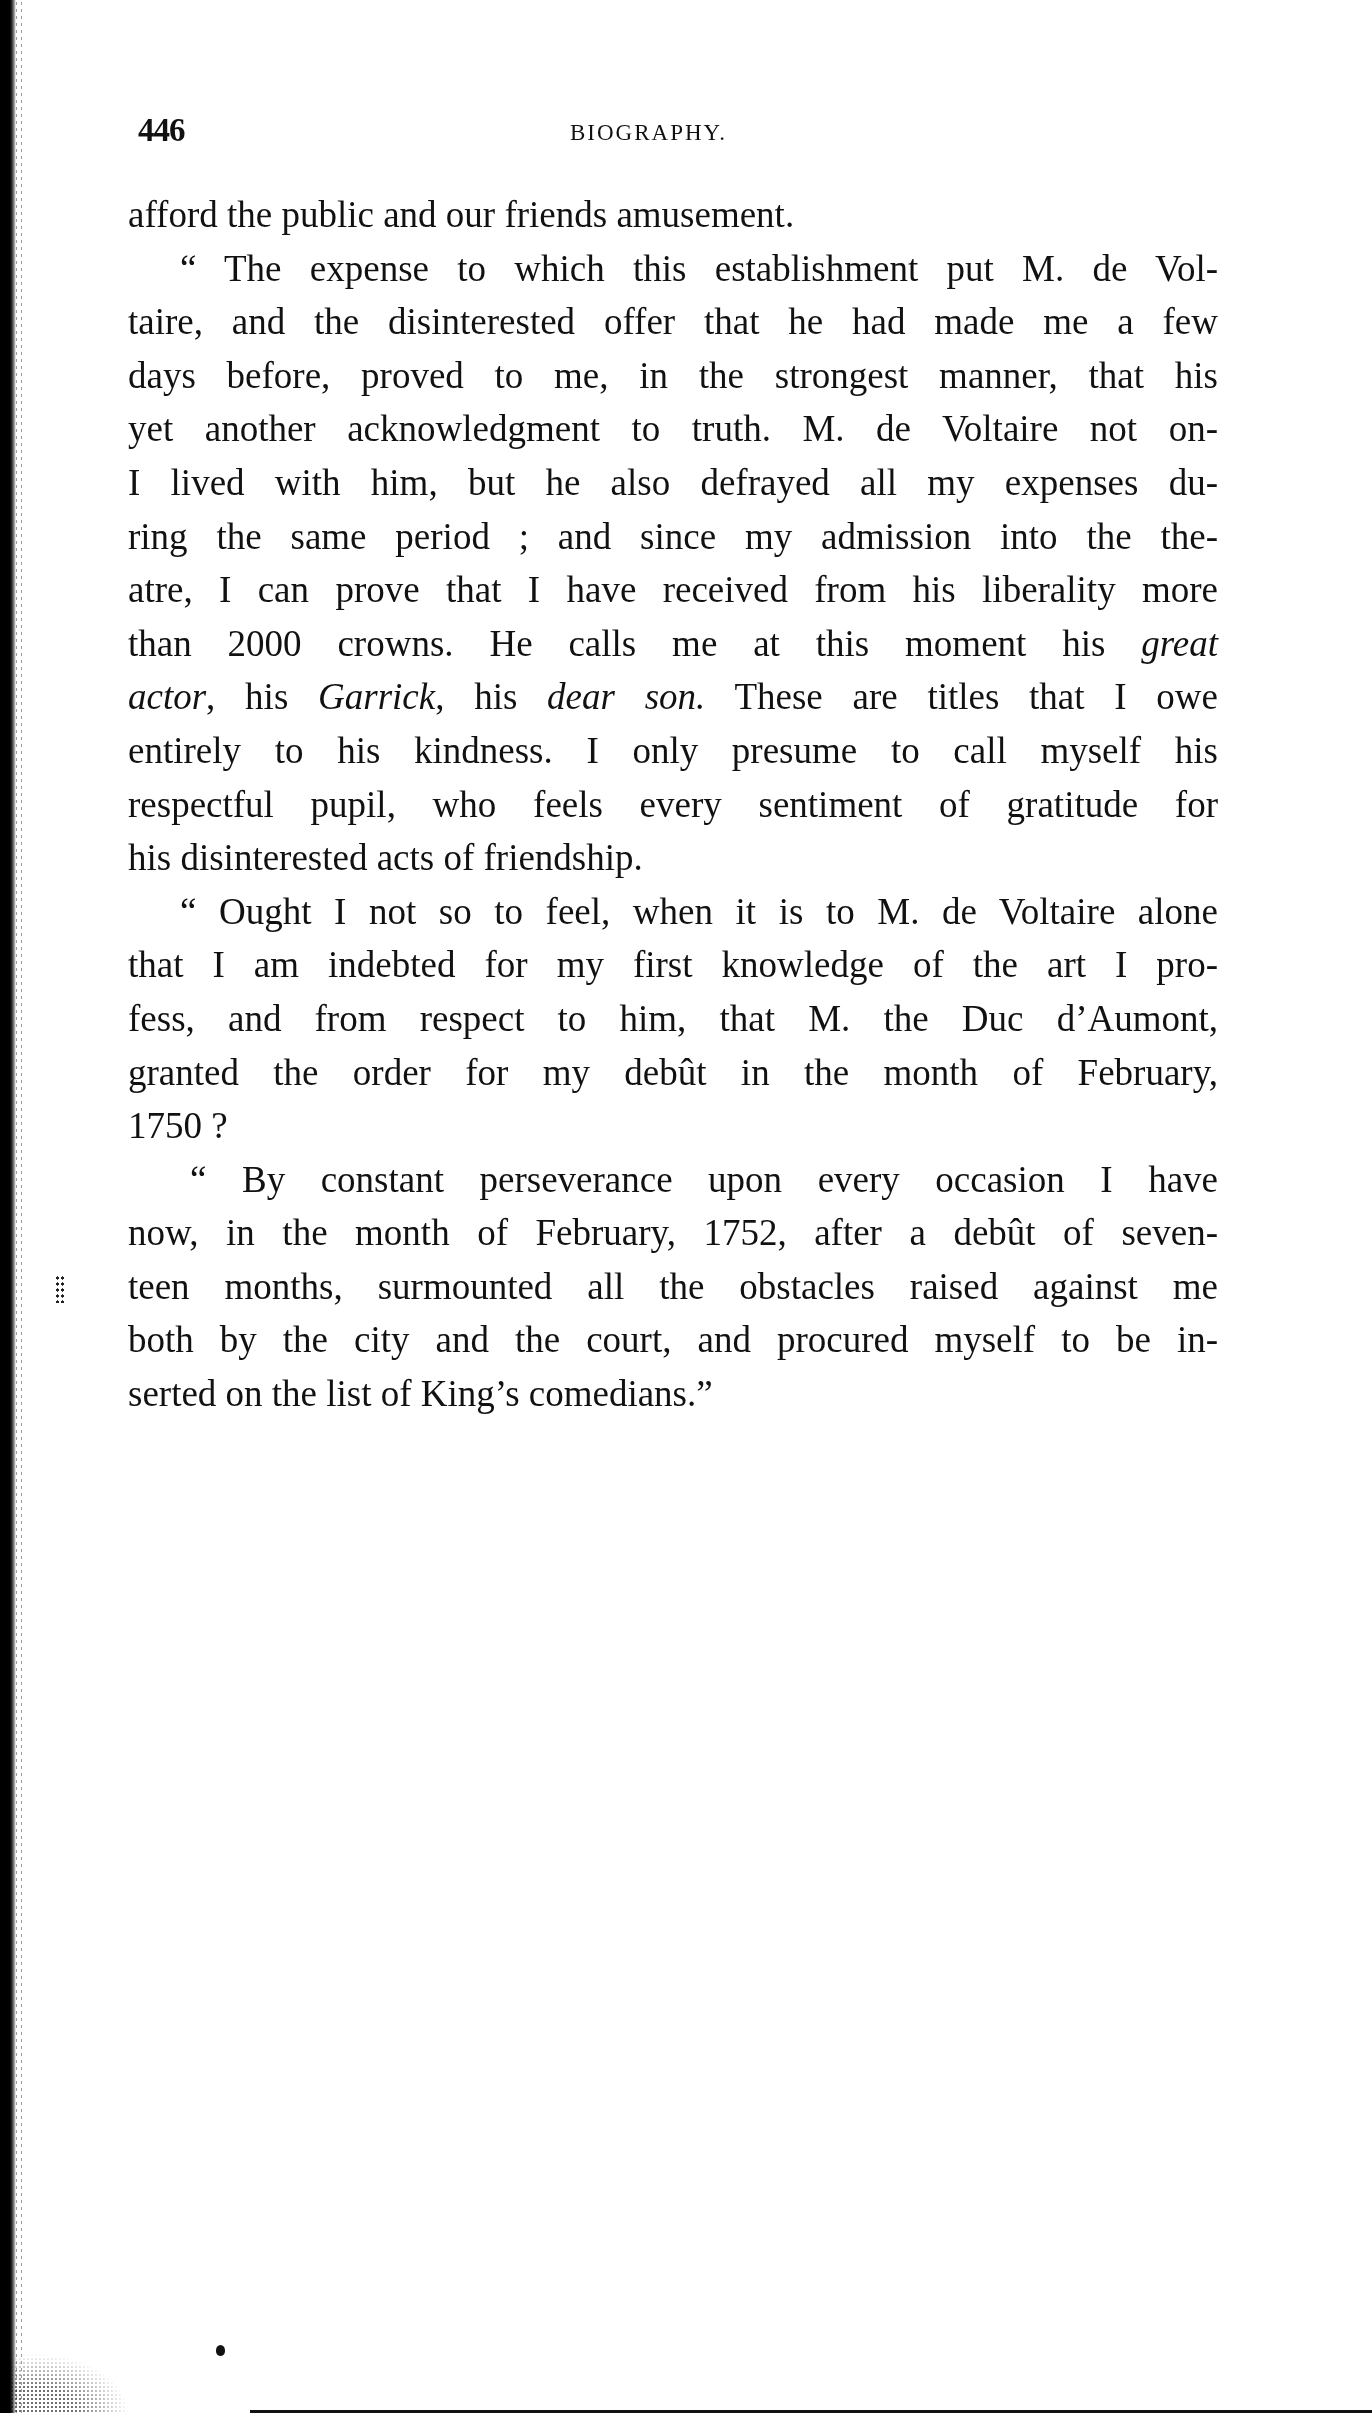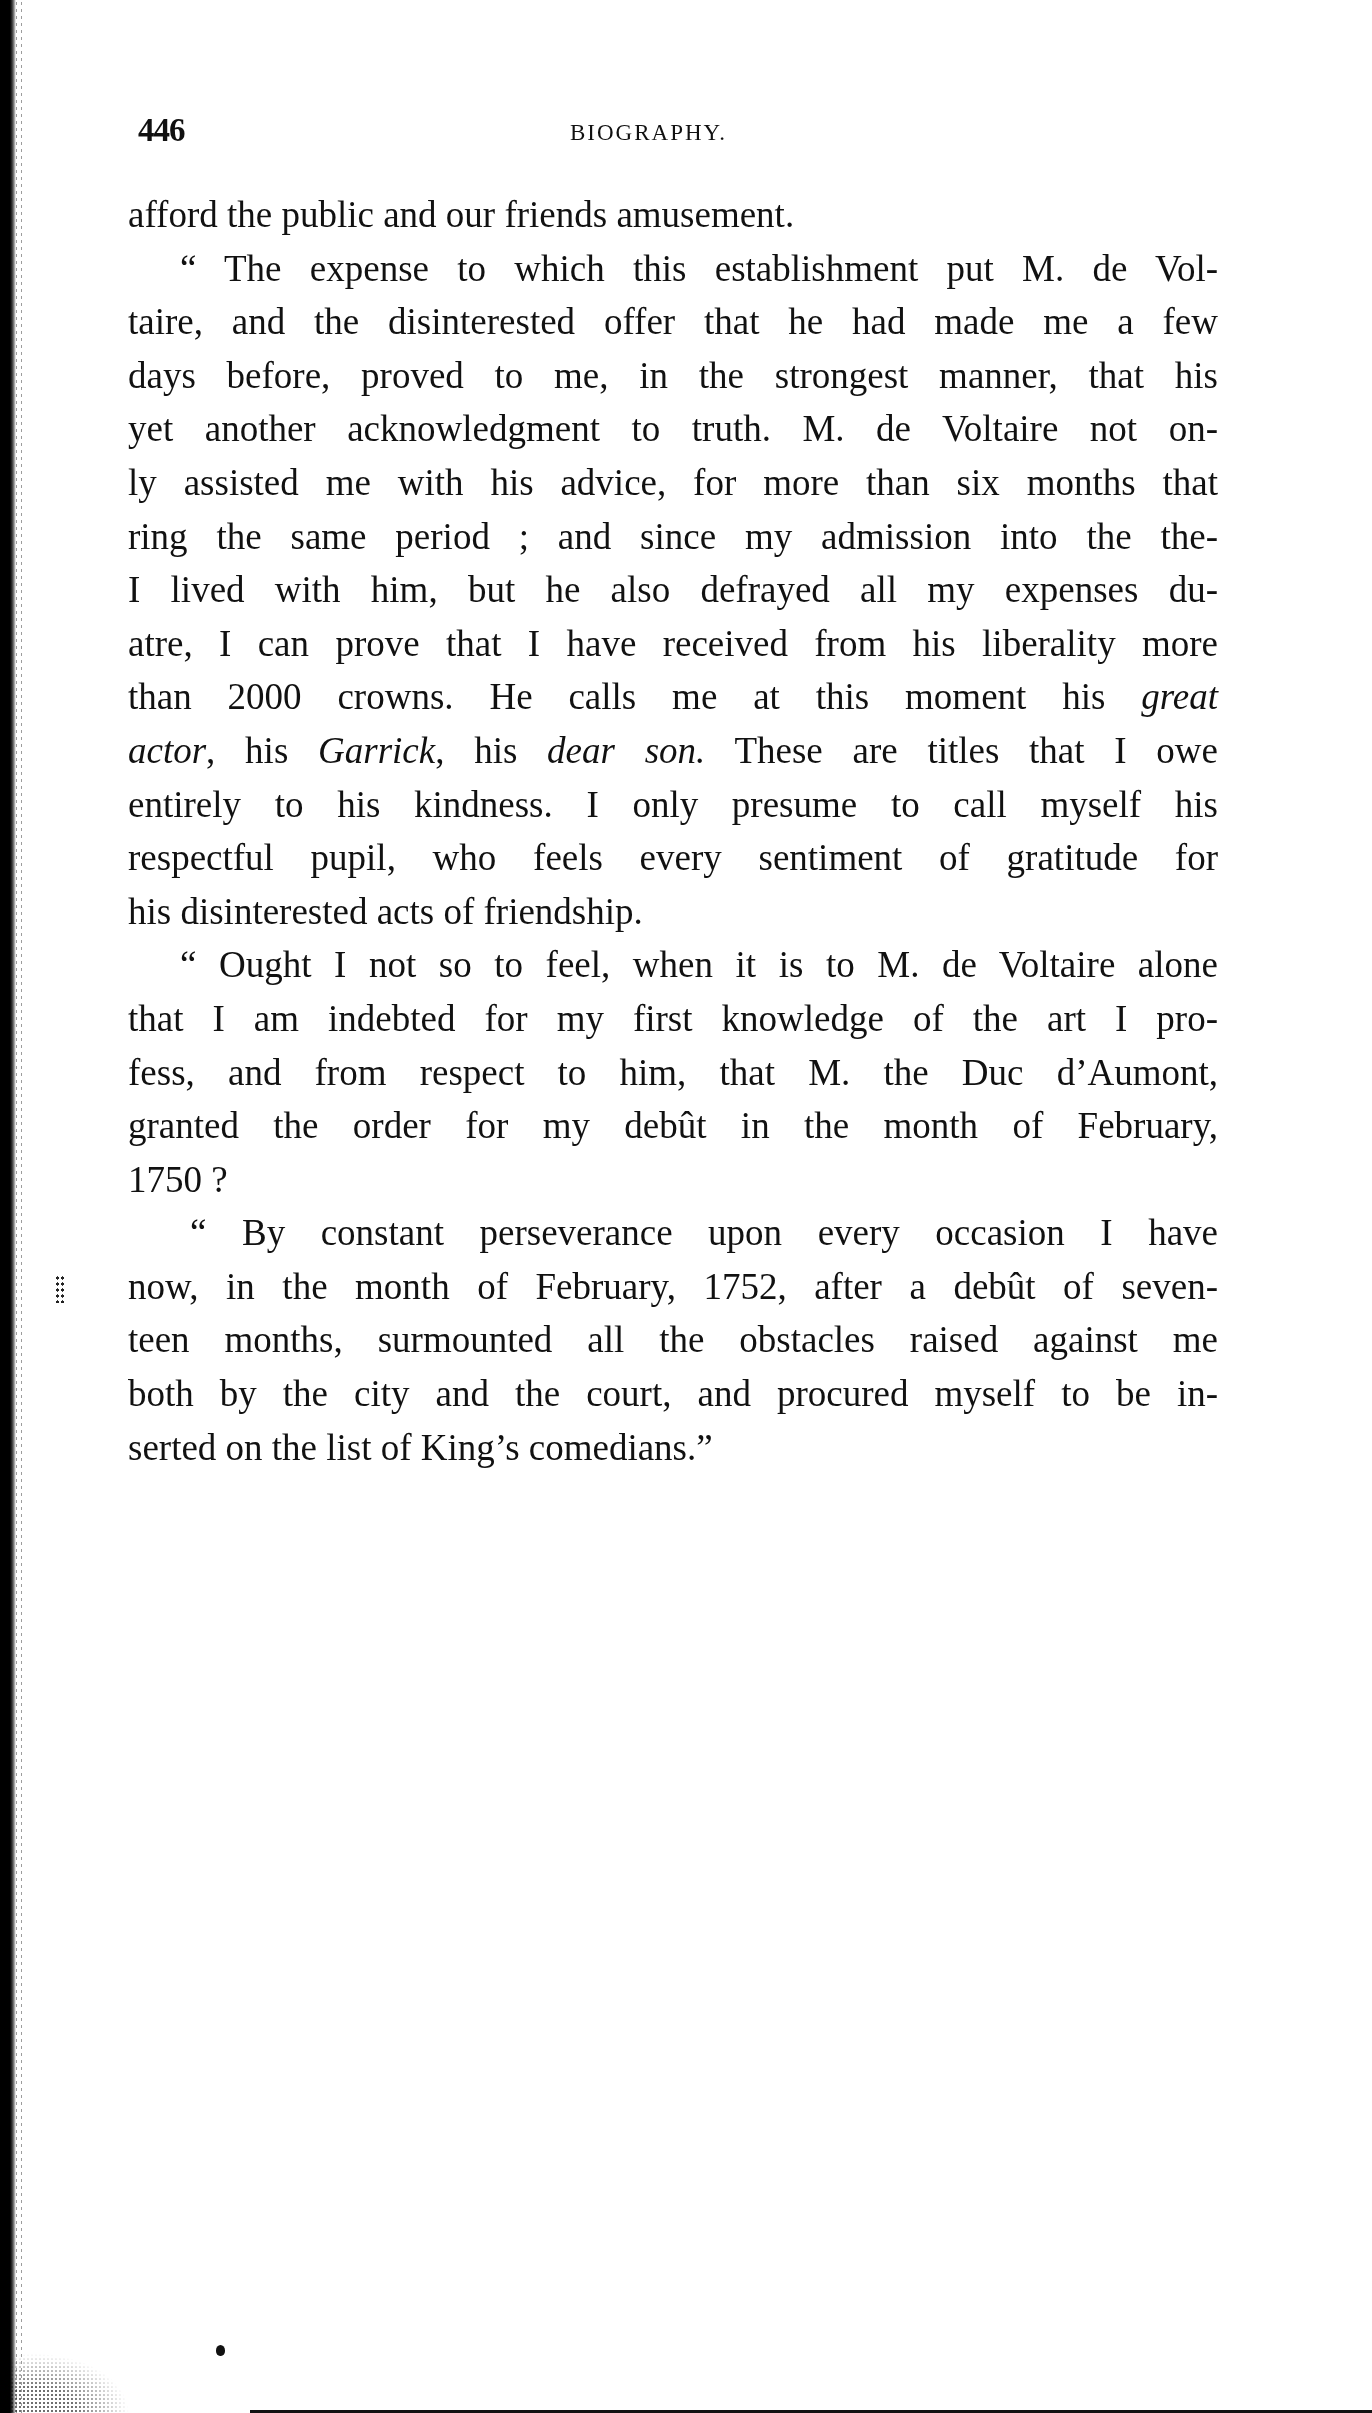--- a/index.html
+++ b/index.html
@@ -90,23 +90,22 @@
     </div>
 
     <div>
       <span class="line indent">“ The expense to which this establishment put M. de Vol-</span>
       <span class="line">taire, and the disinterested offer that he had made me a few</span>
       <span class="line">days before, proved to me, in the strongest manner, that his</span>
     </div>
 
     <div>
       <span class="line">yet another acknowledgment to truth. M. de Voltaire not on-</span>
-      <span class="line">ly assisted me with his advice, for more than six months that</span>
+      <span class="line">I lived with him, but he also defrayed all my expenses du-</span>
       <span class="line">ring the same period ; and since my admission into the the-</span>
-      <span class="line">I lived with him, but he also defrayed all my expenses du-</span>
       <span class="line">atre, I can prove that I have received from his liberality more</span>
       <span class="line"><span>than 2000 crowns. He calls me at this moment his </span><em>great</em></span>
       <span class="line"><em>actor</em><span>, his </span><em>Garrick</em><span>, his </span><em>dear son.</em><span> These are titles that I owe</span></span>
       <span class="line">entirely to his kindness. I only presume to call myself his</span>
       <span class="line">respectful pupil, who feels every sentiment of gratitude for</span>
       <span class="line last">his disinterested acts of friendship.</span>
     </div>
 
     <div>
       <span class="line indent">“ Ought I not so to feel, when it is to M. de Voltaire alone</span>

